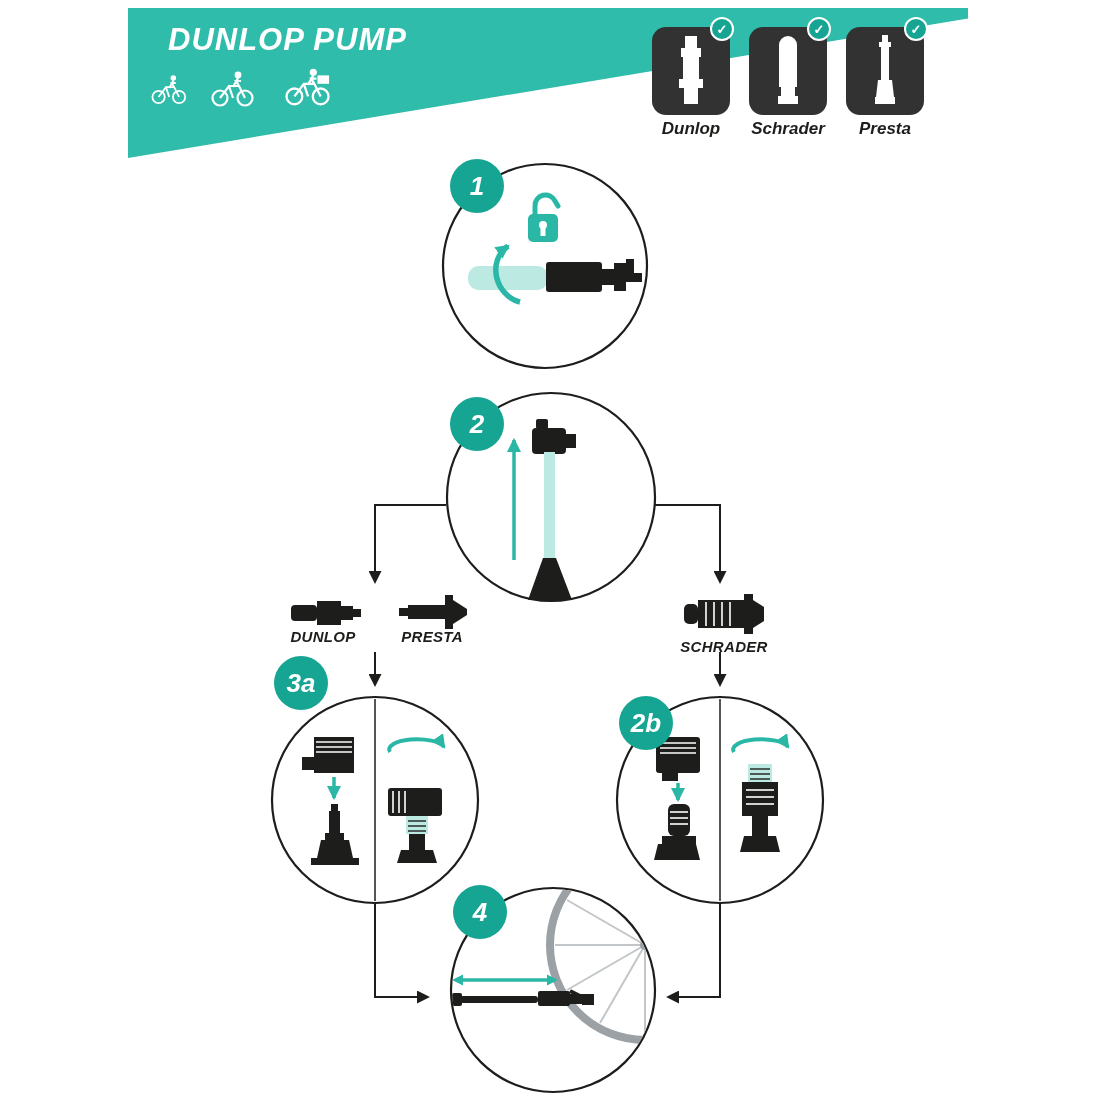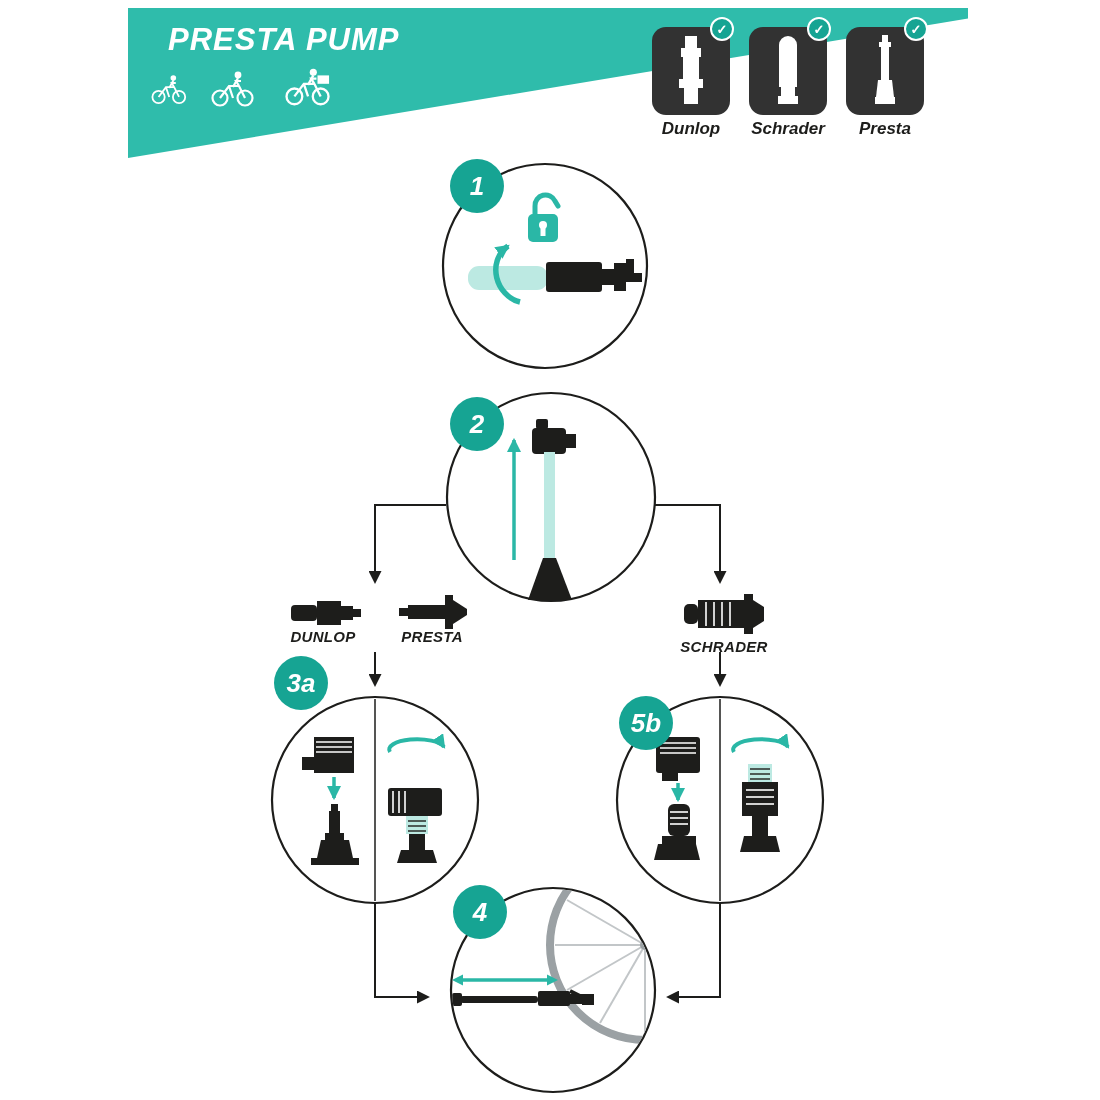--- a/index.html
+++ b/index.html
@@ -42,21 +42,21 @@
          justify-content:center;font-weight:bold;font-style:italic;font-size:26px;z-index:4}
   .branch-label{position:absolute;text-align:center;font-style:italic;font-weight:bold;
                 font-size:15px;color:#1d1d1b;width:110px;letter-spacing:.3px}
 </style>
 </head>
 <body>
 
 <div class="stage">
 
   <div class="banner"></div>
-  <div class="title">PRESTA PUMP</div>
+  <div class="title">DUNLOP PUMP</div>
 
   <svg class="cyclists" width="240" height="56">
     <defs>
       <g id="cyclist">
         <circle cx="8" cy="28" r="7.5" class="wl"></circle>
         <circle cx="33" cy="28" r="7.5" class="wl"></circle>
         <path d="M8,28 L17,16 L27,16 L33,28 M17,16 L21,28 M27,16 L24,11 L29,11" class="wl"></path>
         <circle cx="26" cy="5" r="3.4" fill="#fff"></circle>
         <path d="M26,8 L21,17" class="wl"></path>
       </g>
@@ -267,20 +267,20 @@
         <line class="tl-ln" style="stroke-width:3.5" x1="462" y1="980" x2="548" y2="980"></line>
         <polygon class="tl" points="452,980 463,974.5 463,985.5"></polygon>
         <polygon class="tl" points="558,980 547,974.5 547,985.5"></polygon>
       </g>
     </g>
   </svg>
 
   <div class="badge" style="left:450px;top:159px">1</div>
   <div class="badge" style="left:450px;top:397px">2</div>
   <div class="badge" style="left:274px;top:656px">3a</div>
-  <div class="badge" style="left:619px;top:696px">5b</div>
+  <div class="badge" style="left:619px;top:696px">2b</div>
   <div class="badge" style="left:453px;top:885px">4</div>
 
   <div class="branch-label" style="left:268px;top:628px">DUNLOP</div>
   <div class="branch-label" style="left:377px;top:628px">PRESTA</div>
   <div class="branch-label" style="left:669px;top:638px">SCHRADER</div>
 
 </div>
 
 </body></html>

